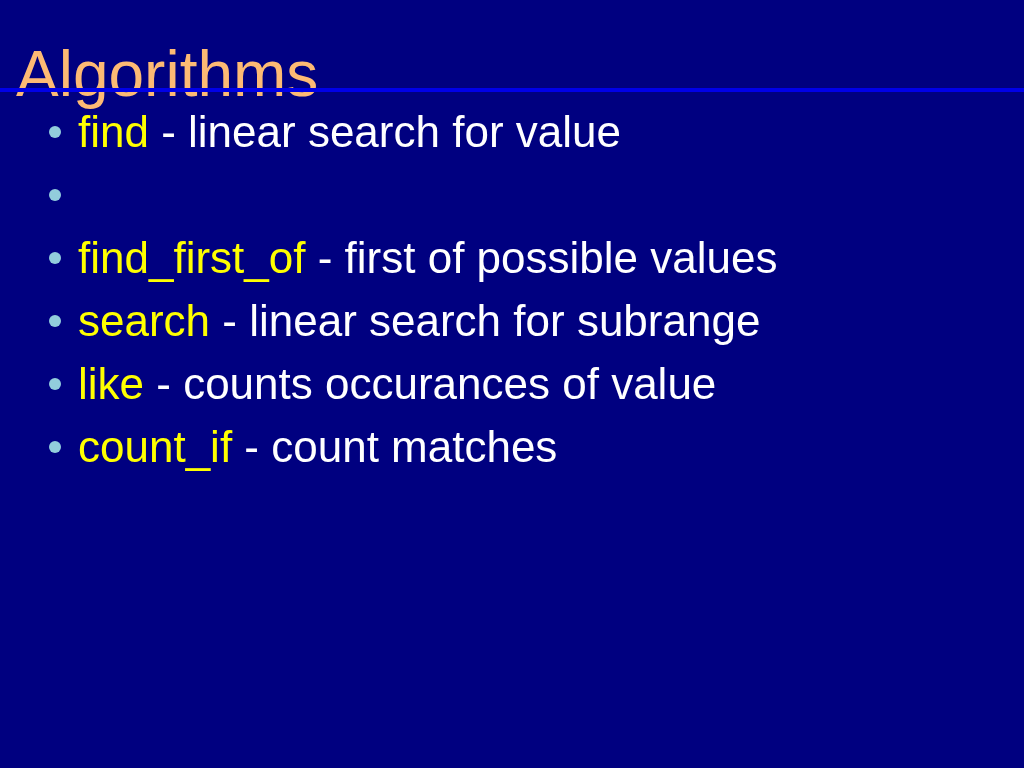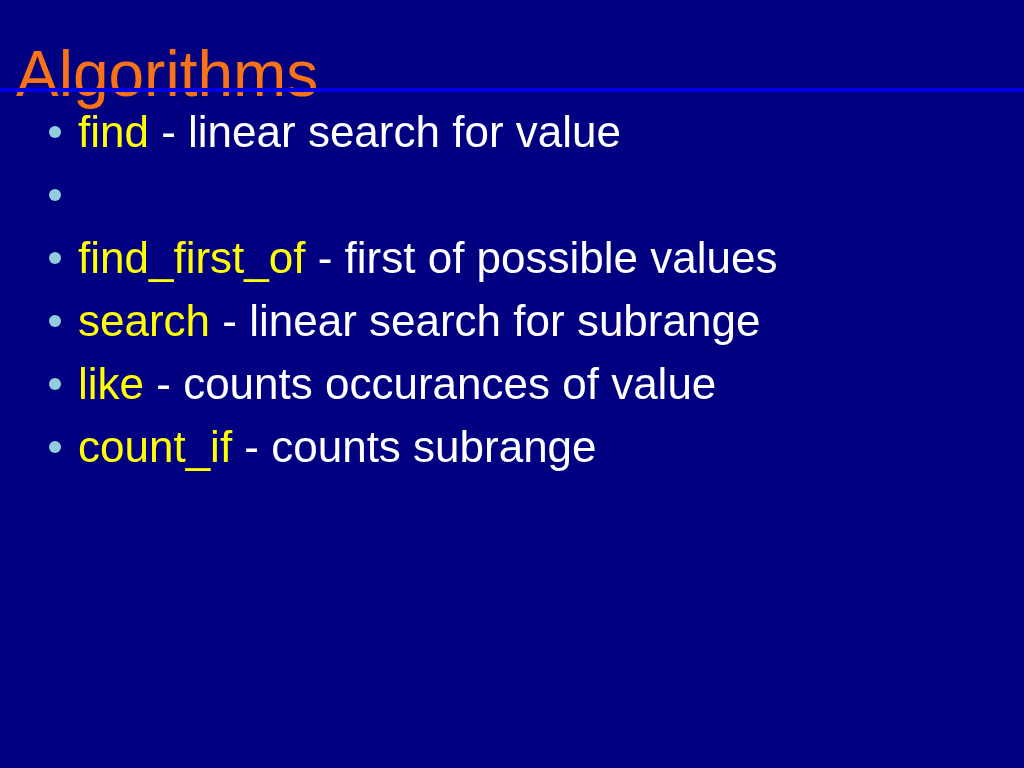--- a/index.html
+++ b/index.html
@@ -18,21 +18,21 @@
     position: relative;
     width: 1024px;
     height: 768px;
     background: #000080;
     box-sizing: border-box;
   }
   .slide-title {
     position: absolute;
     left: 16px;
     top: -2px;
-    color: #f97316;
+    color: #fdba74;
     font-size: 64px;
     font-weight: normal;
     line-height: 1.05;
     letter-spacing: 0px;
     white-space: nowrap;
     font-family: "Liberation Sans", sans-serif;
   }
   .title-rule {
     position: absolute;
     left: 0;
@@ -107,17 +107,17 @@
       <li class="bullet-item">
         <span class="bullet-dot"></span>
         <span class="item-text"><span class="fn-name">search</span><span class="fn-sep"> - </span><span class="fn-desc">linear search for subrange</span></span>
       </li>
       <li class="bullet-item">
         <span class="bullet-dot"></span>
         <span class="item-text"><span class="fn-name">like</span><span class="fn-sep"> - </span><span class="fn-desc">counts occurances of value</span></span>
       </li>
       <li class="bullet-item">
         <span class="bullet-dot"></span>
-        <span class="item-text"><span class="fn-name">count_if</span><span class="fn-sep"> - </span><span class="fn-desc">counts subrange</span></span>
+        <span class="item-text"><span class="fn-name">count_if</span><span class="fn-sep"> - </span><span class="fn-desc">count matches</span></span>
       </li>
     </ul>
 
 </div>
 
 </body></html>

